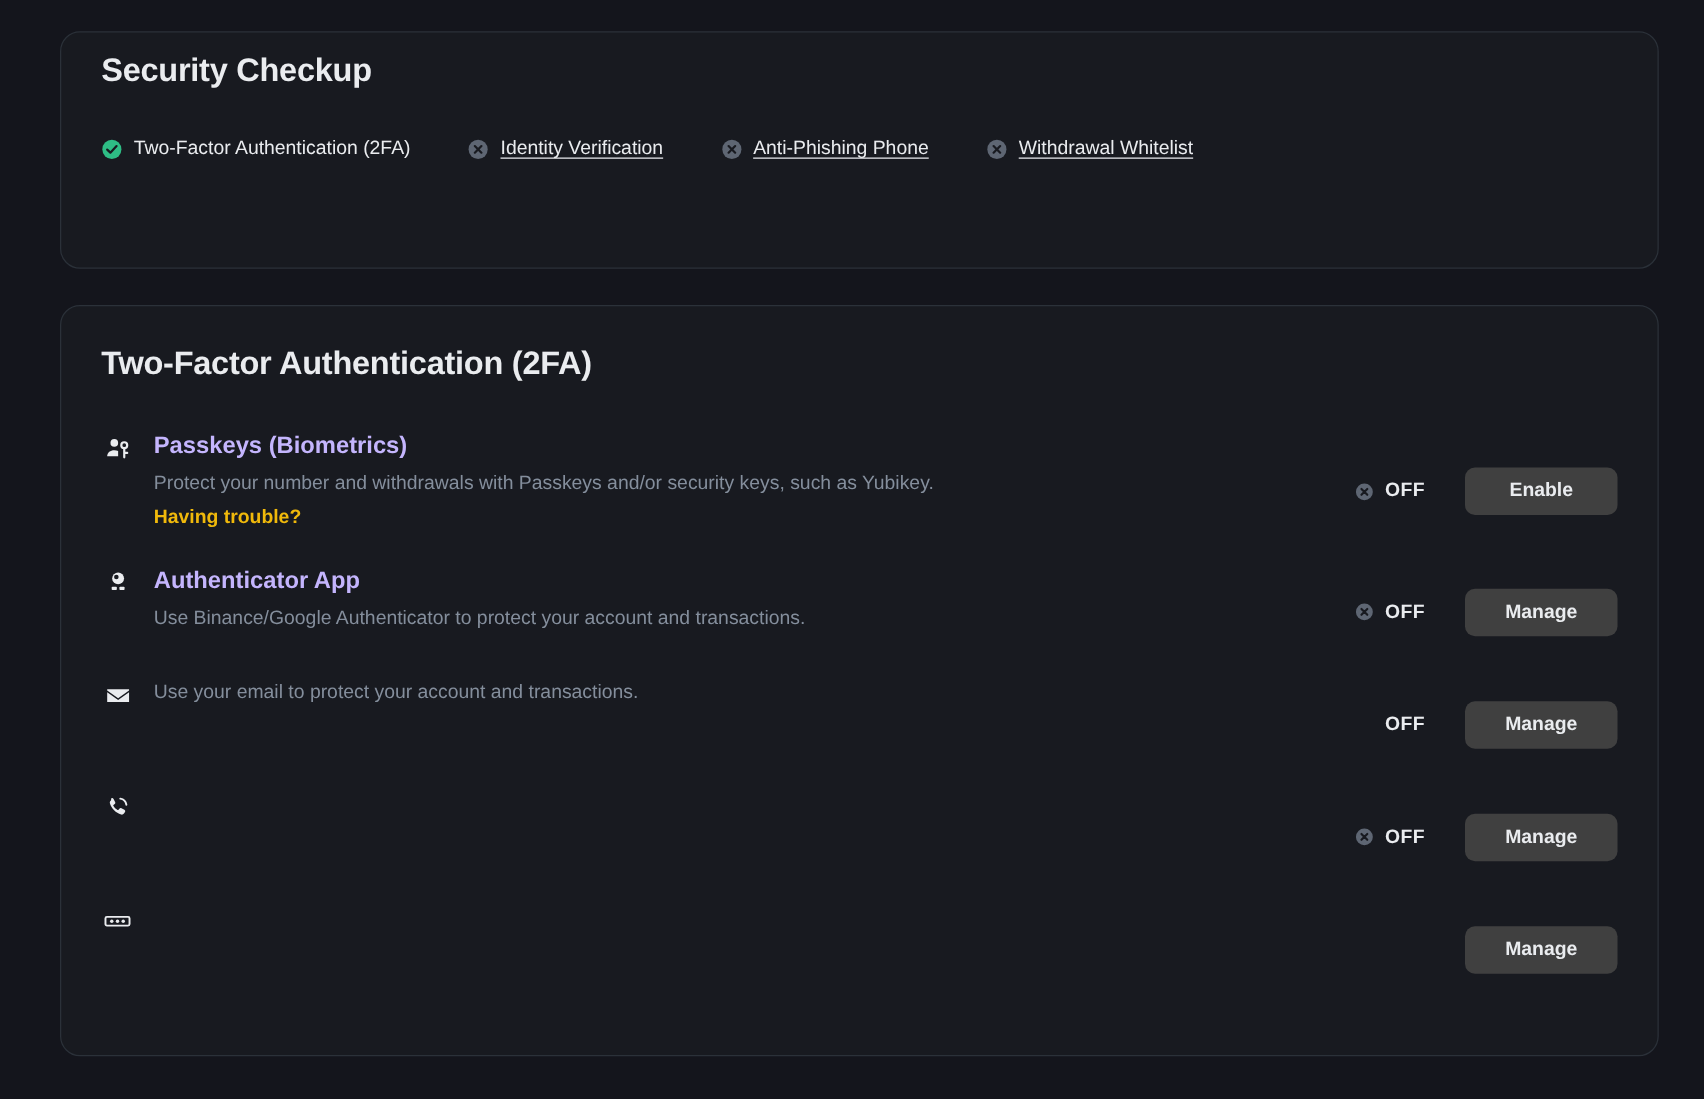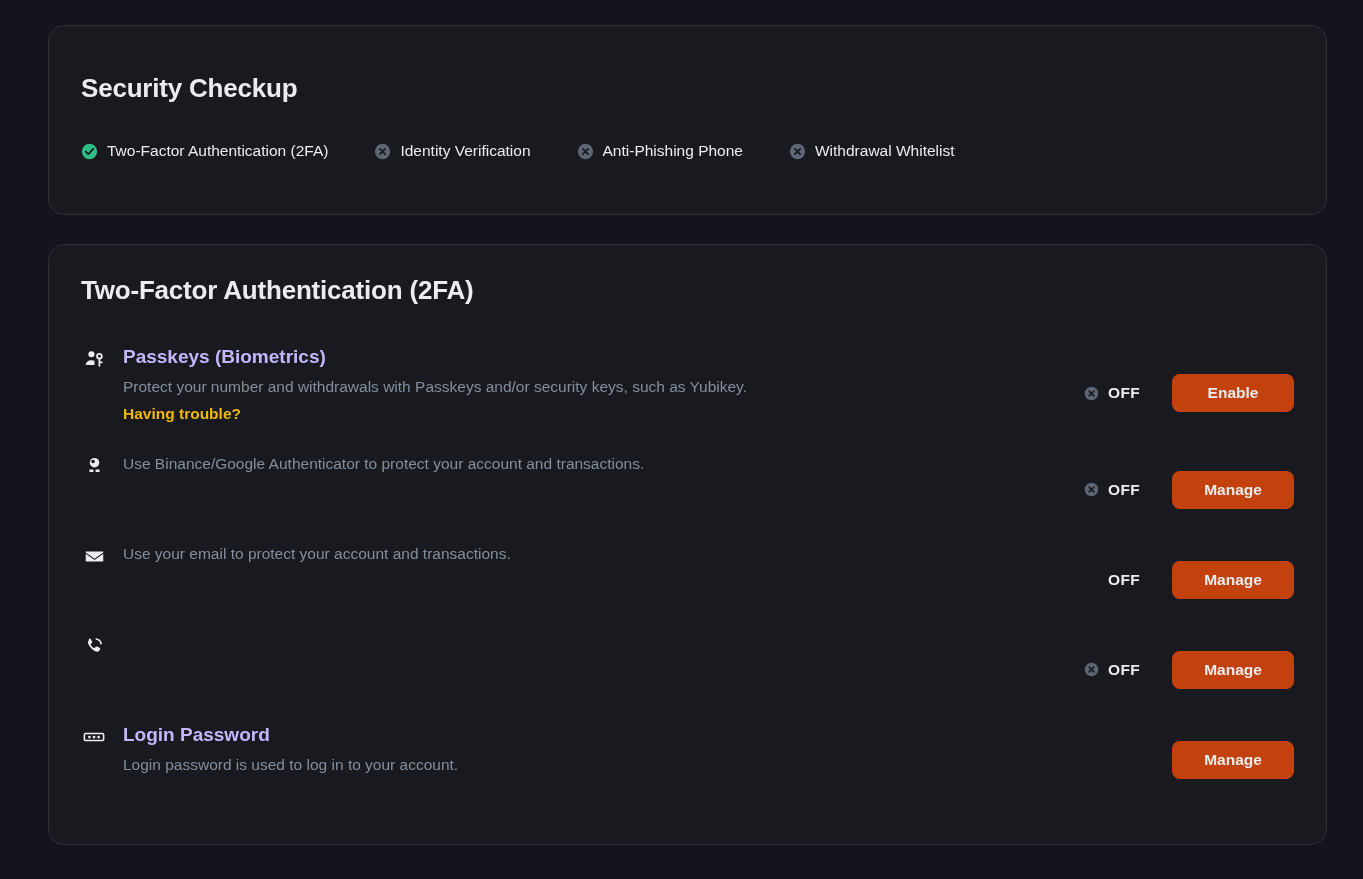--- a/index.html
+++ b/index.html
@@ -22,21 +22,21 @@
   
   .card {
     background: #181a20;
     border: 1px solid #2b3139;
     border-radius: 16px;
     width: 1279px;
   }
 
   .card-checkup {
     height: 190px;
-    padding: 47px 32px;
+    padding: 15px 32px;
     margin-bottom: 29px;
   }
 
   .card-2fa {
     height: 601px;
     padding: 30px 32px 0 32px;
   }
 
   
   .card-title {
@@ -62,20 +62,21 @@
     margin-right: 46px;
     white-space: nowrap;
   }
 
   .checkup-label {
     font-size: 15.5px;
     color: #eaecef;
   }
 
   .checkup-item.pending .checkup-label {
+    text-decoration: underline;
     text-underline-offset: 3px;
     cursor: pointer;
   }
 
   
   .ico-status { flex: 0 0 auto; display: block; }
 
   
   .method-row {
     display: flex;
@@ -150,21 +151,21 @@
   }
 
   .status-text {
     color: #eaecef;
     font-size: 15.5px;
     font-weight: bold;
     letter-spacing: 0.3px;
   }
 
   .action-btn {
-    background: #c2410c;
+    background: #404040;
     color: #eaecef;
     border: none;
     border-radius: 8px;
     width: 122px;
     height: 38px;
     font-family: "Liberation Sans", sans-serif;
     font-size: 15.5px;
     font-weight: bold;
     cursor: pointer;
   }
@@ -256,20 +257,21 @@
     <div class="method-row row-authenticator">
       <div class="method-icon">
         <svg width="19" height="19" viewBox="0 0 24 24" fill="#eaecef">
           <circle cx="12" cy="8.5" r="6" fill="#eaecef"></circle>
           <circle cx="10.2" cy="7" r="2.3" fill="#181a20"></circle>
           <rect x="5.5" y="17" width="5.2" height="3.2" rx="0.8"></rect>
           <rect x="13.3" y="17" width="5.2" height="3.2" rx="0.8"></rect>
         </svg>
       </div>
       <div class="method-body">
+        <div class="method-name">Authenticator App</div>
         <div class="method-desc">Use Binance/Google Authenticator to protect your account and transactions.</div>
       </div>
       <div class="method-right">
         <div class="status-group">
           <span>
             <svg class="ico-status" width="15" height="15" viewBox="0 0 20 20">
               <circle cx="10" cy="10" r="9" fill="#5e6673"></circle>
               <path d="M6.9 6.9 L13.1 13.1 M13.1 6.9 L6.9 13.1" fill="none" stroke="#181a20" stroke-width="2.3" stroke-linecap="round"></path>
             </svg>
           </span>
@@ -320,23 +322,19 @@
 
     <div class="method-row row-password">
       <div class="method-icon">
         <svg width="22" height="22" viewBox="0 0 24 24">
           <rect x="1.5" y="8.2" width="21" height="7.6" rx="1.3" fill="none" stroke="#eaecef" stroke-width="1.7"></rect>
           <circle cx="7" cy="12" r="1.5" fill="#eaecef"></circle>
           <circle cx="12" cy="12" r="1.5" fill="#eaecef"></circle>
           <circle cx="17" cy="12" r="1.5" fill="#eaecef"></circle>
         </svg>
       </div>
-      <div class="method-body">
-        <div class="method-name">Login Password</div>
-        <div class="method-desc">Login password is used to log in to your account.</div>
-      </div>
       <div class="method-right">
         <button class="action-btn">Manage</button>
       </div>
     </div>
 
   </section>
 </div>
 
 </body></html>

